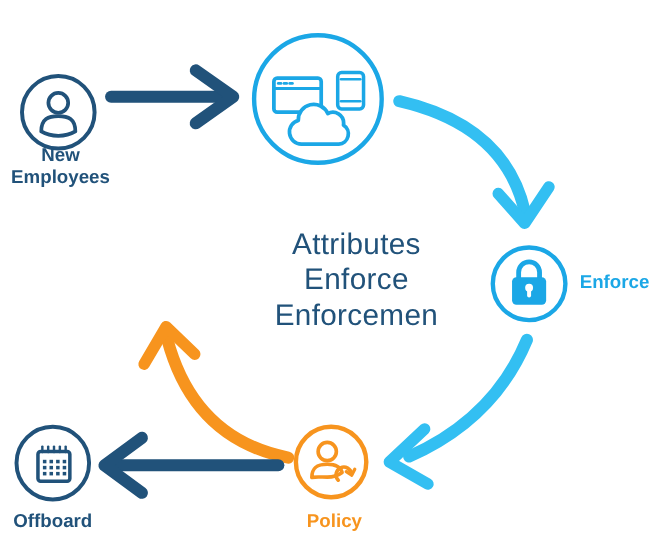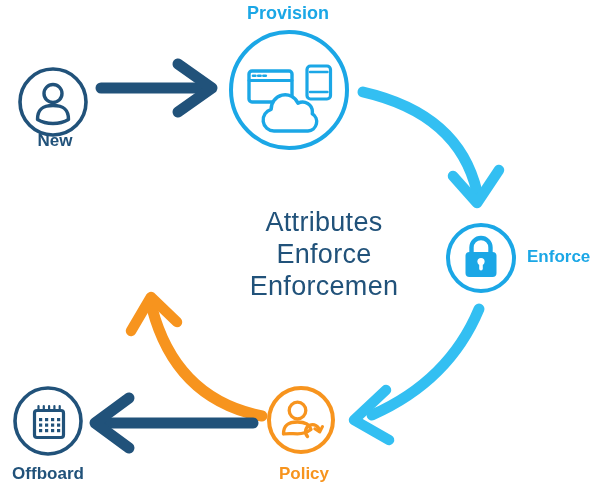--- a/index.html
+++ b/index.html
@@ -59,23 +59,22 @@
     </g>
   </svg>
 
   <svg class="abs" style="left:13px;top:62px;" width="80" height="80" viewBox="0 0 80 80">
     <circle cx="40" cy="40" r="33" class="sk-navy fl-none" stroke-width="3.6"></circle>
     <g class="sk-navy fl-none" stroke-width="3.4" stroke-linecap="round" stroke-linejoin="round">
       <circle cx="40" cy="31.5" r="9"></circle>
       <path d="M24.5 57.5 C24.5 46 31 43.5 40 43.5 C49 43.5 55.5 46 55.5 57.5 C50.5 60.5 45.5 61.5 40 61.5 C34.5 61.5 29.5 60.5 24.5 57.5 Z"></path>
     </g>
   </svg>
-  <div class="abs lbl t-navy" style="left:-10px;top:131px;width:130px;font-size:17px;line-height:20px;"><span>New</span><br></div>
+  <div class="abs lbl t-navy" style="left:-10px;top:131px;width:130px;font-size:17px;line-height:20px;"><span>New</span><br><span>Employees</span></div>
 
-  <div class="abs lbl t-blue" style="left:208px;top:3px;width:160px;font-size:18px;">Provision</div>
   <svg class="abs" style="left:224px;top:25px;" width="130" height="130" viewBox="0 0 130 130">
     <circle cx="65" cy="65" r="58" class="sk-blue fl-none" stroke-width="4"></circle>
     <g class="sk-blue fl-none" stroke-width="3.4" stroke-linecap="round" stroke-linejoin="round">
       <rect x="25" y="46" width="43" height="31" rx="3"></rect>
       <line x1="25" y1="55.5" x2="68" y2="55.5" stroke-width="2.8"></line>
       <line x1="29" y1="50.8" x2="31.4" y2="50.8" stroke-width="2.6"></line>
       <line x1="34.2" y1="50.8" x2="36.6" y2="50.8" stroke-width="2.6"></line>
       <line x1="39.4" y1="50.8" x2="41.8" y2="50.8" stroke-width="2.6"></line>
     </g>
     <g class="sk-blue fl-none" stroke-width="3.2" stroke-linecap="round" stroke-linejoin="round">

